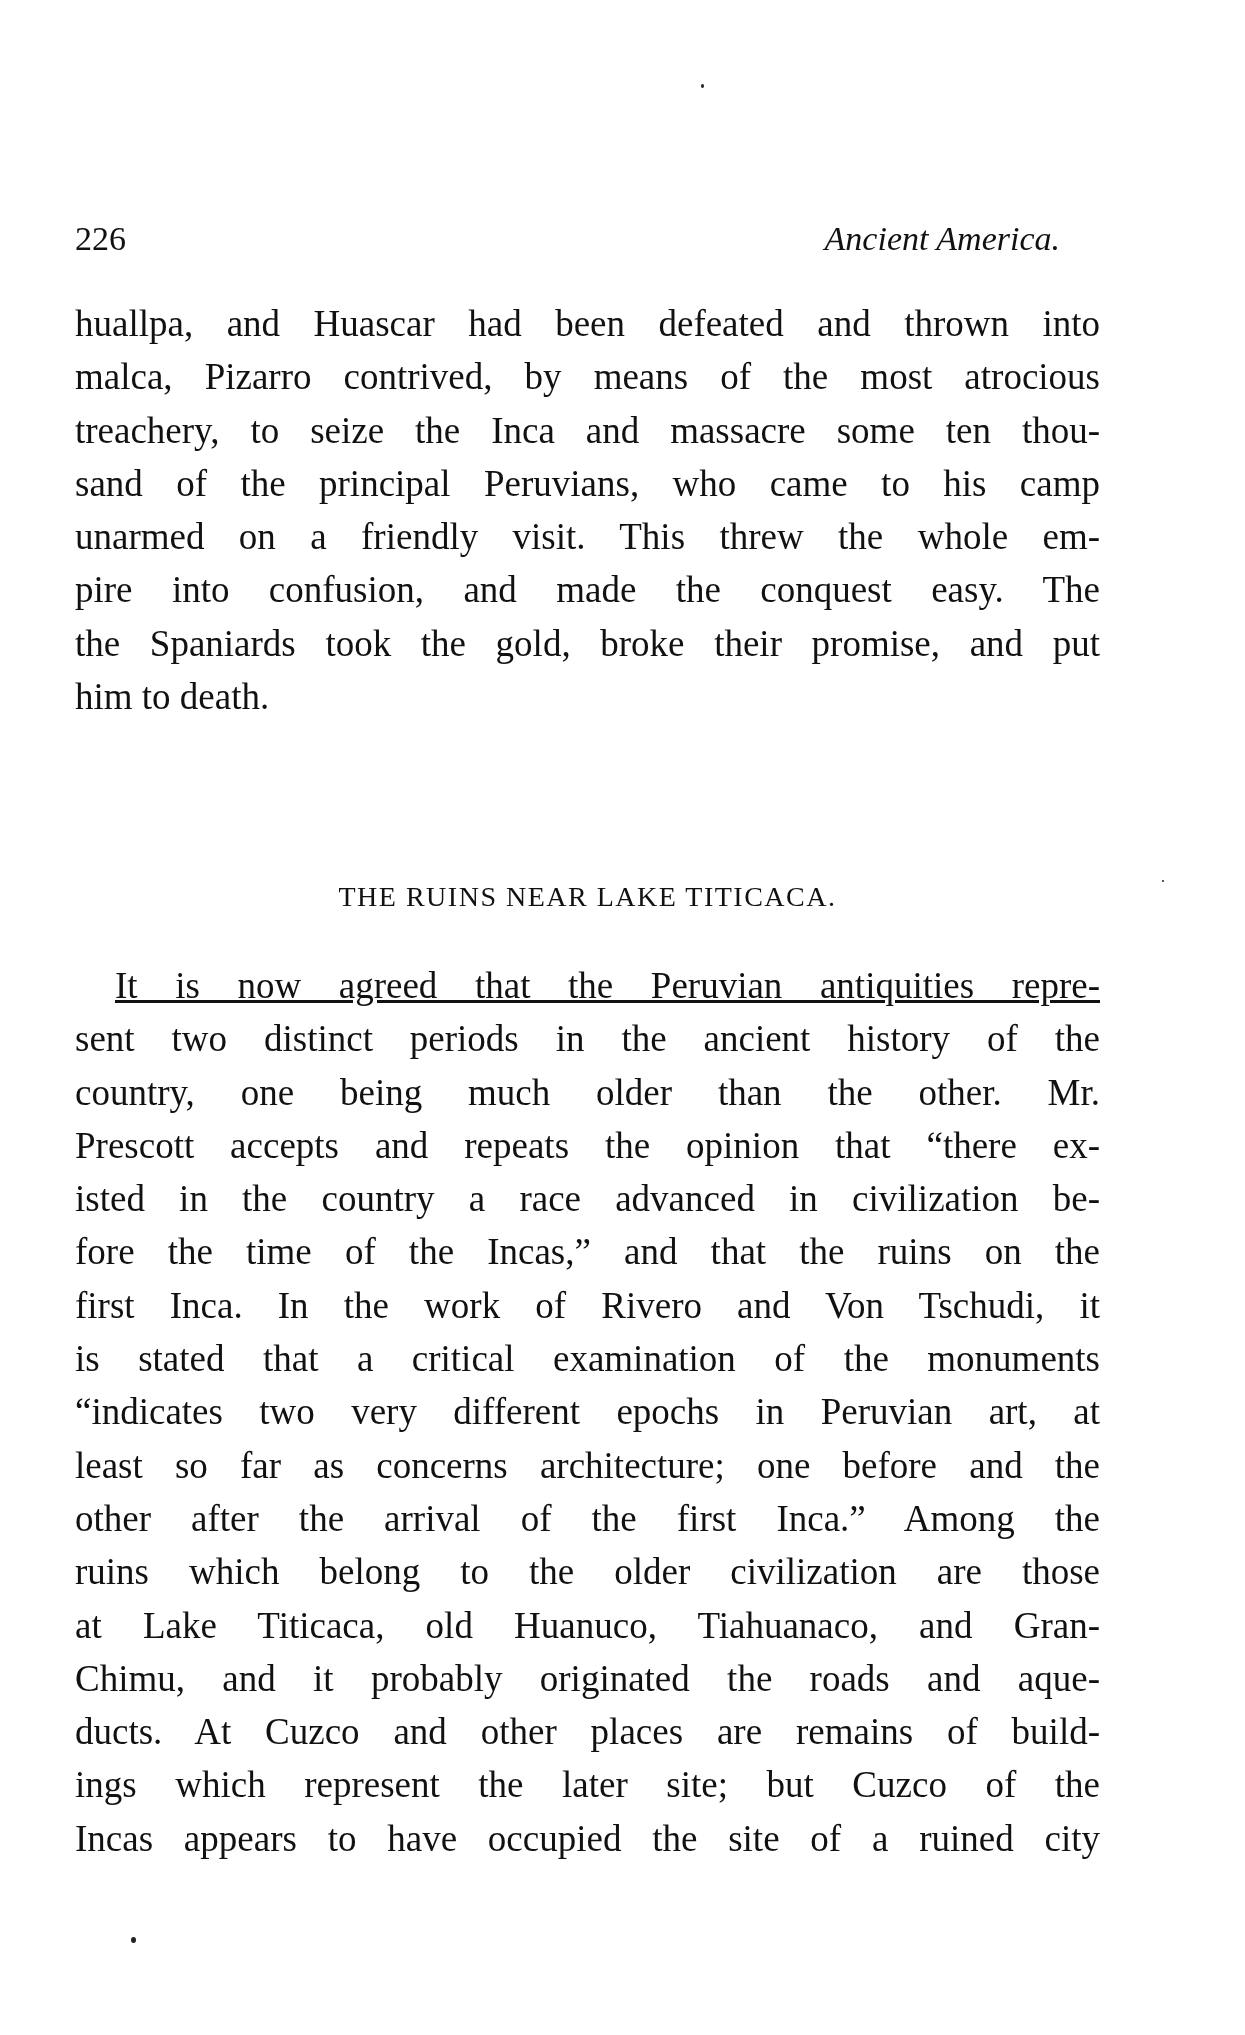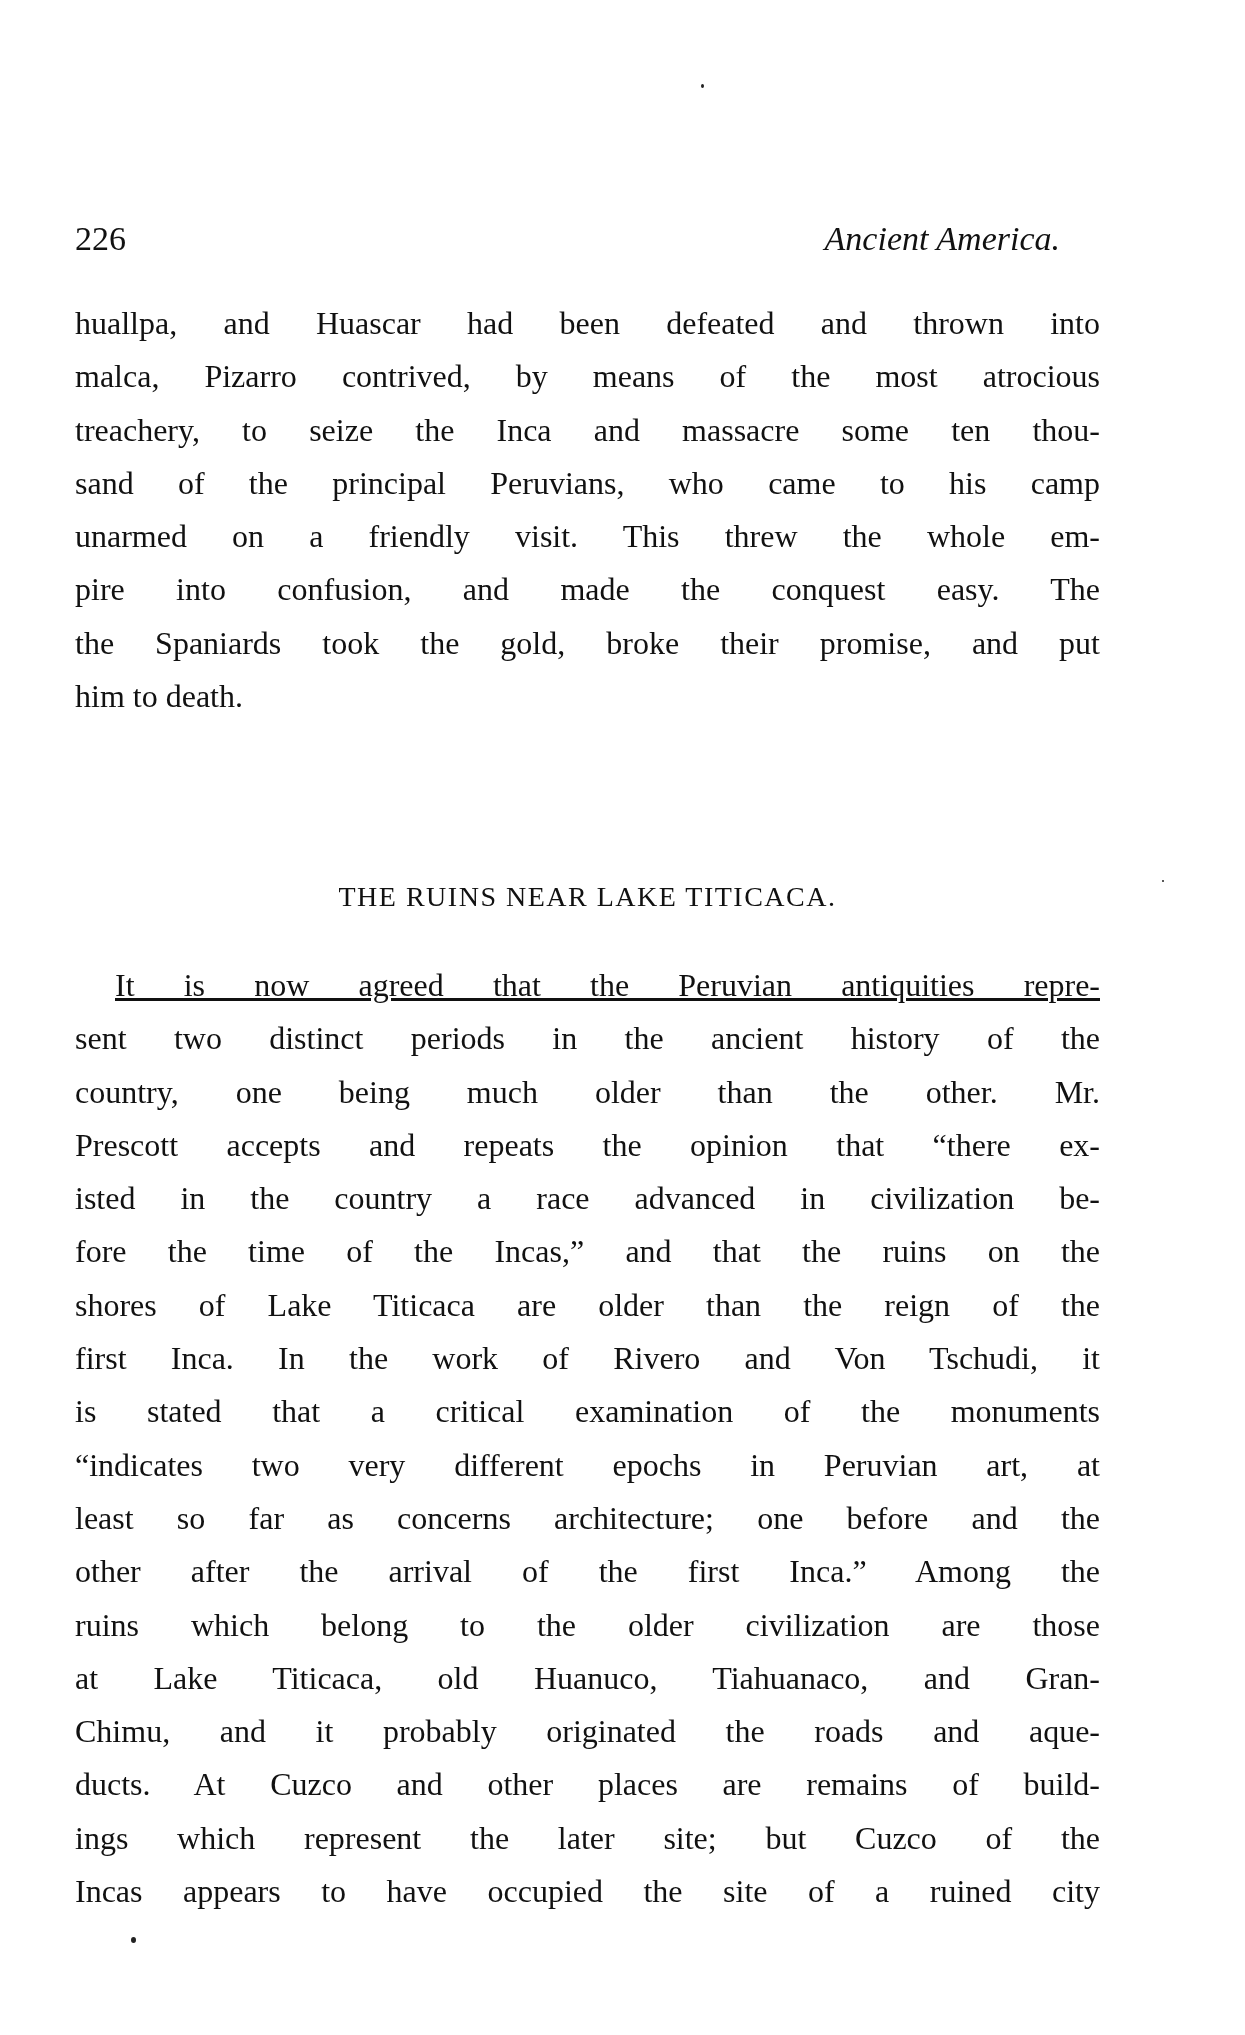--- a/index.html
+++ b/index.html
@@ -4,21 +4,21 @@
 <style>
   html, body { margin:0; padding:0; background:#ffffff; }
   body { width:1245px; height:2035px; position:relative; overflow:hidden;
          font-family:"Liberation Serif","DejaVu Serif",serif; color:#111; }
   .page { position:absolute; left:0; top:0; width:1240px; height:2035px;margin-top:9px; }
   .header { position:absolute; top:205px; left:75px; width:1025px; height:50px; }
   .page-num { position:absolute; left:0; top:0; font-size:34px; line-height:50px; }
   .running-title { position:absolute; left:0; right:0; text-align:right; font-style:italic;
                    font-size:34px; line-height:50px; padding-right:40px; }
   .body { position:absolute; left:75px; width:1025px; }
-  .line { display:block; font-size:32px; line-height:53.3px; height:53.3px;
+  .line { display:block; font-size:37px; line-height:53.3px; height:53.3px;
           white-space:nowrap; text-align:justify; text-align-last:justify; }
   .line.last { text-align-last:left; }
   .line.indent { padding-left:40px;text-decoration:underline; }
   #p1 { top:288px; }
   .section-heading { position:absolute; top:868px; left:75px; width:1025px; text-align:center;
                      font-size:28px; letter-spacing:1.5px; line-height:40px; }
   #p2 { top:950px; }
   .speck { position:absolute; background:#222; border-radius:50%; }
 </style>
 </head>
@@ -44,21 +44,20 @@
 
   <div class="section-heading">THE RUINS NEAR LAKE TITICACA.</div>
 
   <div class="body" id="p2">
     <span class="line indent">It is now agreed that the Peruvian antiquities repre-</span>
     <span class="line">sent two distinct periods in the ancient history of the</span>
     <span class="line">country, one being much older than the other.  Mr.</span>
     <span class="line">Prescott accepts and repeats the opinion that “there ex-</span>
     <span class="line">isted in the country a race advanced in civilization be-</span>
     <span class="line">fore the time of the Incas,” and that the ruins on the</span>
-    <span class="line">shores of Lake Titicaca are older than the reign of the</span>
     <span class="line">first Inca.  In the work of Rivero and Von Tschudi, it</span>
     <span class="line">is stated that a critical examination of the monuments</span>
     <span class="line">“indicates two very different epochs in Peruvian art, at</span>
     <span class="line">least so far as concerns architecture; one before and the</span>
     <span class="line">other after the arrival of the first Inca.”  Among the</span>
     <span class="line">ruins which belong to the older civilization are those</span>
     <span class="line">at Lake Titicaca, old Huanuco, Tiahuanaco, and Gran-</span>
     <span class="line">Chimu, and it probably originated the roads and aque-</span>
     <span class="line">ducts.  At Cuzco and other places are remains of build-</span>
     <span class="line">ings which represent the later site; but Cuzco of the</span>

